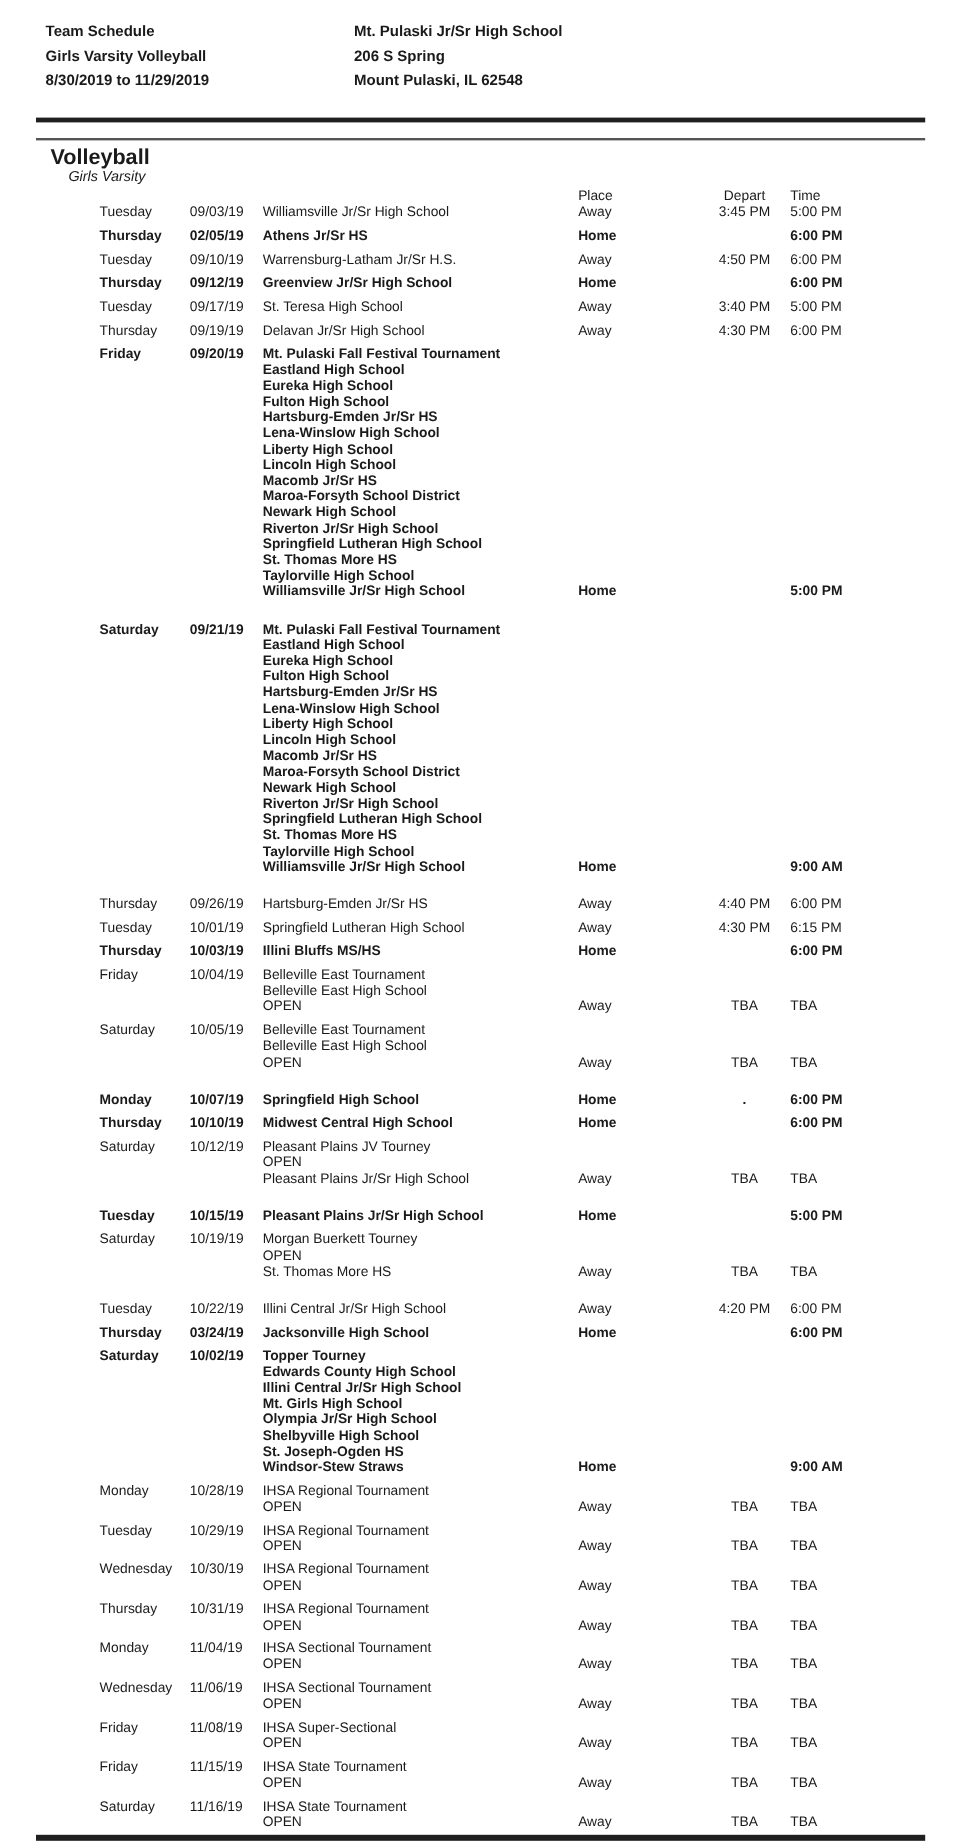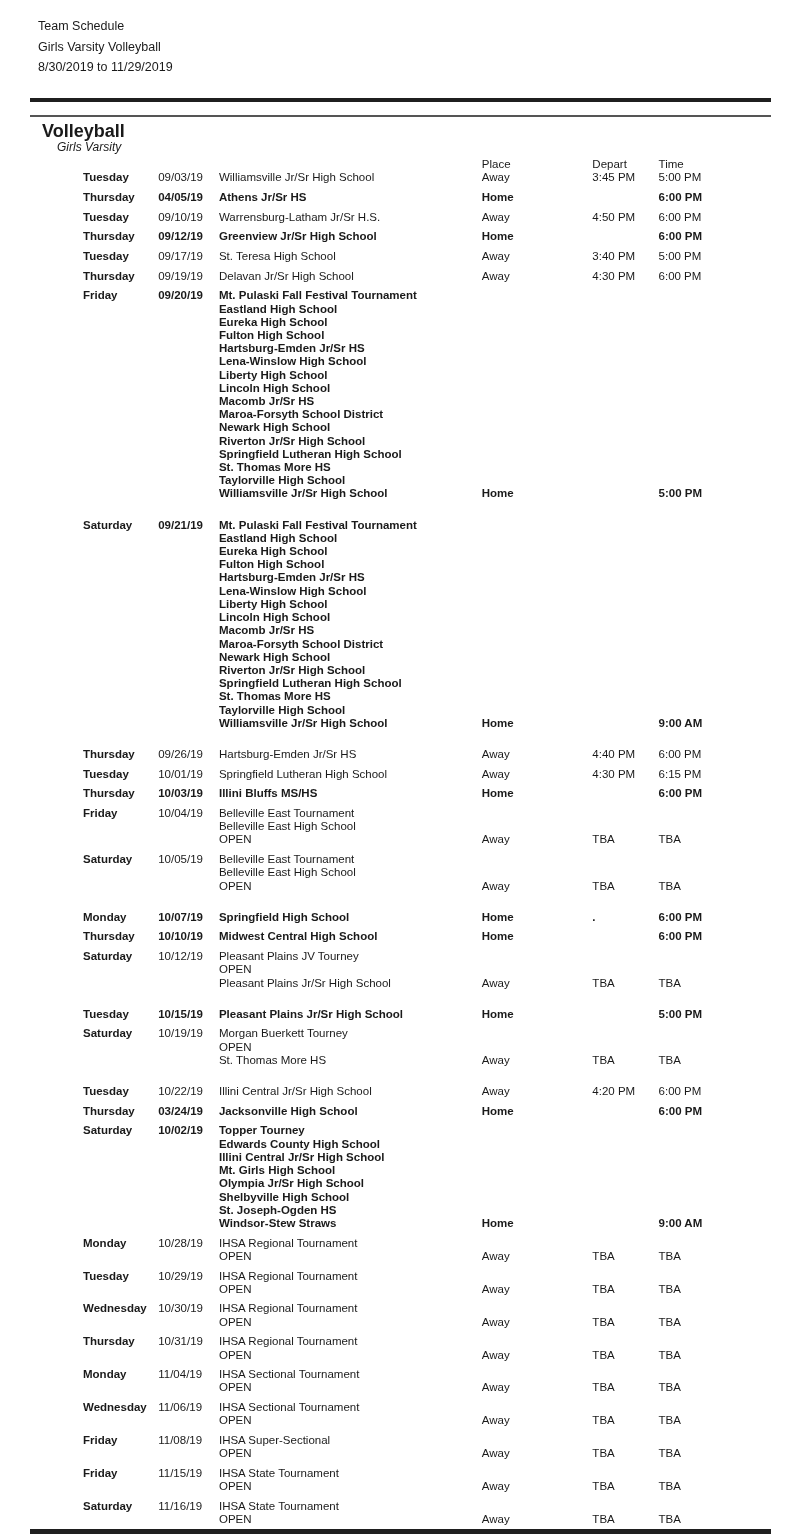--- a/index.html
+++ b/index.html
@@ -1,56 +1,61 @@
 <!DOCTYPE html>
 <html><head>
 <meta charset="utf-8">
 <style>
   * { margin:0; padding:0; box-sizing:border-box; }
   html,body { background:#ffffff; }
   body { font-family:"Liberation Sans","DejaVu Sans",sans-serif; color:#1a1a1a; }
   .page { position:relative; width:800px; height:1536px; background:#fff; overflow:hidden; }
 
   
-  .hdr-col { position:absolute; top:16px; font-size:12.5px; font-weight:normal; line-height:20.5px; white-space:nowrap; }
+  .hdr-col { position:absolute; top:16px; font-size:12.5px; font-weight:bold; line-height:20.5px; white-space:nowrap; }
   .hdr-left   { left:38px;  }
   .hdr-center { left:295px; }
   .hdr-right  { left:523px; }
 
   .rule-a { position:absolute; left:30px; width:741px; top:98px;  height:4px; background:#1f1f1f; }
   .rule-b { position:absolute; left:30px; width:741px; top:115px; height:2px; background:#555555; }
   .rule-bottom { position:absolute; left:30px; width:741px; top:1529px; height:5px; background:#1f1f1f; }
 
   .sport-title { position:absolute; left:42px; top:121px; font-size:18px; font-weight:bold; }
   .team-title  { position:absolute; left:57px; top:140px; font-size:12px; font-weight:normal; font-style:italic; }
 
   
   .schedule { position:absolute; left:0; top:158px; width:722px; font-size:11.5px; line-height:13.2px; }
   .srow { display:flex; align-items:flex-end; padding-left:83px; margin-bottom:6.5px; }
   .srow.gap { margin-bottom:18px; }
   .srow.home { font-weight:bold; }
   .hdr-row { margin-bottom:0; }
-  .c-day   { width:83px;  align-self:flex-start;font-weight:bold; }
+  .c-day   { width:83px;  align-self:flex-start; }
   .c-date  { width:67px;  align-self:flex-start; }
   .c-opp   { width:290px; }
   .c-place { width:122px; }
-  .c-depart{ width:62px; text-align:left; }
+  .c-depart{ width:62px; text-align:center; }
   .c-time  { width:80px; padding-left:10px; }
 </style>
 </head>
 <body>
 
 <div class="page">
 
   <div class="hdr-col hdr-left">
     <div>Team Schedule</div>
     <div>Girls Varsity Volleyball</div>
     <div>8/30/2019 to 11/29/2019</div>
   </div>
 
+  <div class="hdr-col hdr-center">
+    <div>Mt. Pulaski Jr/Sr High School</div>
+    <div>206 S Spring</div>
+    <div>Mount Pulaski, IL 62548</div>
+  </div>
 
 
   <div class="rule-a"></div>
   <div class="rule-b"></div>
 
   <div class="sport-title">Volleyball</div>
   <div class="team-title">Girls Varsity</div>
 
   <div class="schedule">
     <div class="srow hdr-row">
@@ -67,21 +72,21 @@
     <div class="c-date">09/03/19</div>
     <div class="c-opp">
             <div>Williamsville Jr/Sr High School</div>
           </div>
     <div class="c-place">Away</div>
     <div class="c-depart">3:45 PM</div>
     <div class="c-time">5:00 PM</div>
   </div>
         <div class="srow home">
     <div class="c-day">Thursday</div>
-    <div class="c-date">04/05/19</div>
+    <div class="c-date">02/05/19</div>
     <div class="c-opp">
             <div>Athens Jr/Sr HS</div>
           </div>
     <div class="c-place">Home</div>
     <div class="c-depart"></div>
     <div class="c-time">6:00 PM</div>
   </div>
         <div class="srow">
     <div class="c-day">Tuesday</div>
     <div class="c-date">09/10/19</div>

